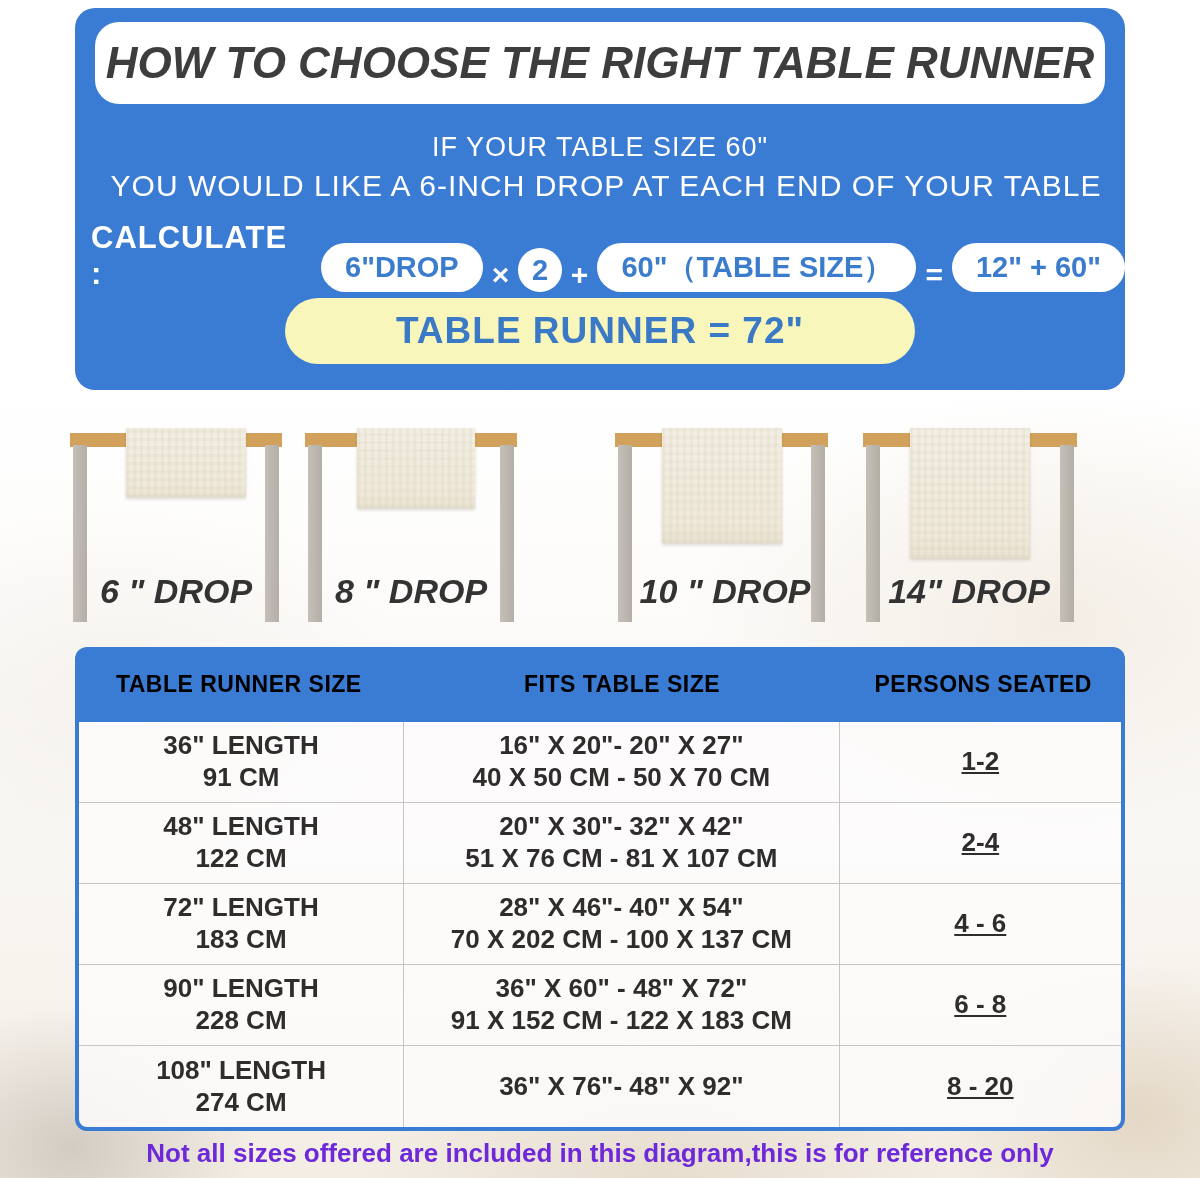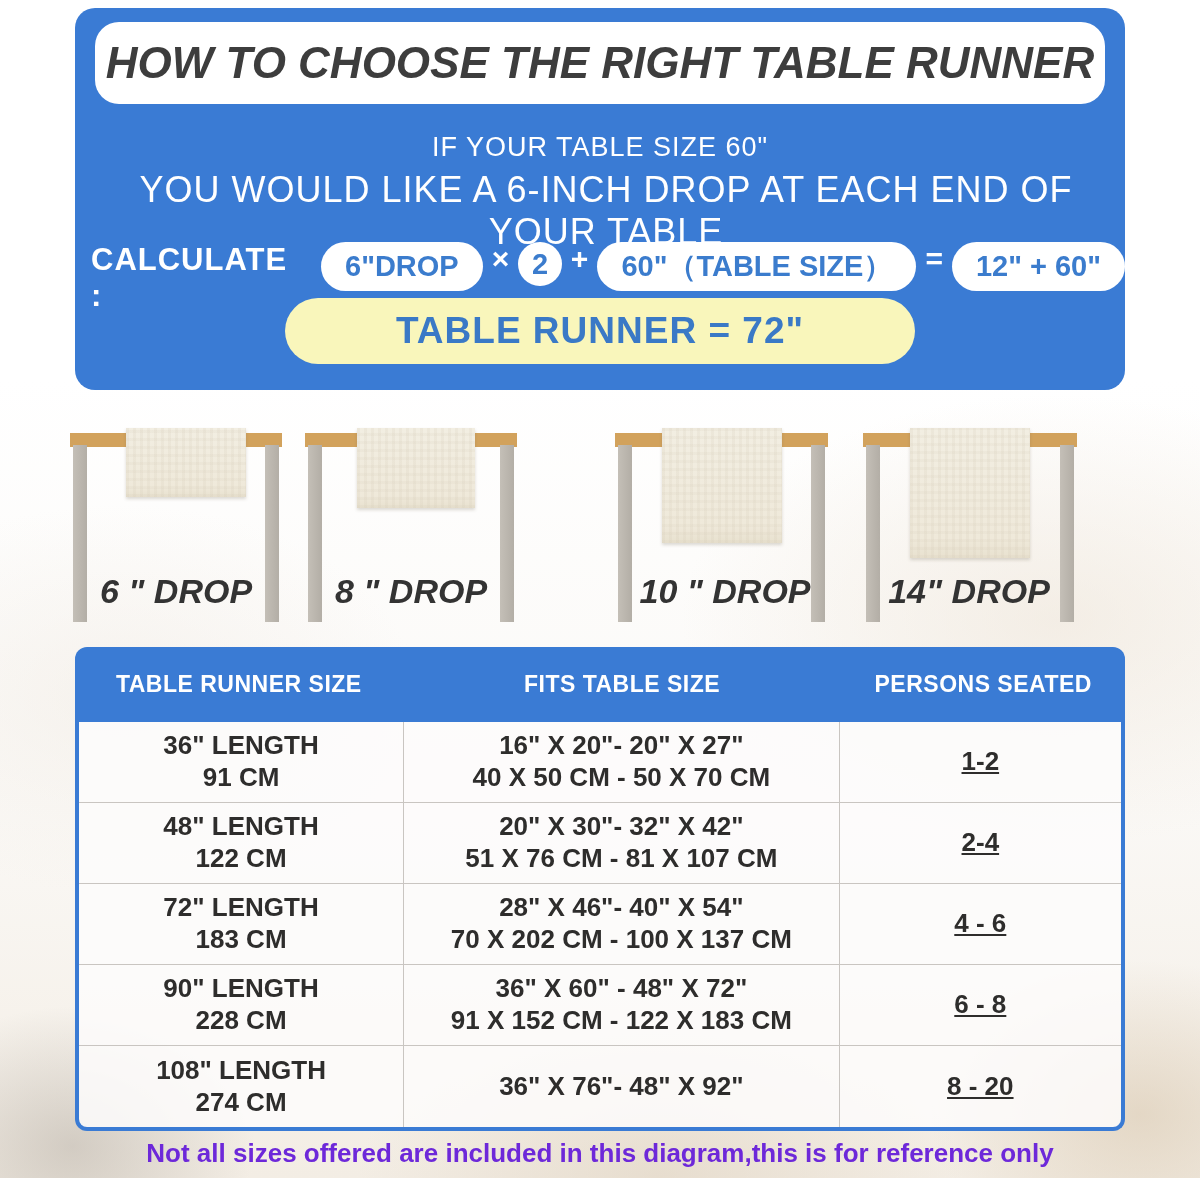--- a/index.html
+++ b/index.html
@@ -31,25 +31,25 @@
     position: absolute; left: 20px; top: 14px; width: 1010px; height: 82px;
     background: #ffffff; border-radius: 24px;
     display: flex; align-items: center; justify-content: center;
   }
   .title-box span {
     font-size: 44px; font-weight: bold; font-style: italic;
     color: #3d3d3d; letter-spacing: 0px; white-space: nowrap;
   }
   .subtitle { position: absolute; left: 0; width: 100%; text-align: center; color: #ffffff; }
   .subtitle.l1 { top: 124px; font-size: 27px; letter-spacing: 1px; }
-  .subtitle.l2 { top: 161px; font-size: 36px; letter-spacing: 1px; padding-left: 12px; }
+  .subtitle.l2 { top: 161px; font-size: 30px; letter-spacing: 1px; padding-left: 12px; }
 
   .calc-row {
     position: absolute; left: 0; top: 234px; width: 100%; height: 50px;
-    display: flex; align-items: flex-start; justify-content: center; gap: 9px; padding-left: 16px;
+    display: flex; align-items: flex-end; justify-content: center; gap: 9px; padding-left: 16px;
   }
   .calc-label { color: #ffffff; font-size: 31px; font-weight: bold; letter-spacing: 1px; margin-right: 6px; }
   .pill {
     background: #ffffff; color: #3b7ccd; font-weight: bold; font-size: 29px;
     height: 49px; border-radius: 25px; padding: 0 24px;
     display: flex; align-items: center; justify-content: center; white-space: nowrap;
   }
   .op { color: #ffffff; font-size: 30px; font-weight: bold; }
   .circle {
     background: #ffffff; color: #3b7ccd; font-weight: bold; font-size: 29px;
@@ -88,21 +88,21 @@
     white-space: nowrap; transform: translateX(-50%);
   }
 
   
   .chart { position: absolute; left: 75px; top: 647px; width: 1050px; }
   .chart-header {
     height: 75px; background: #3a7bd4; border-radius: 12px 12px 0 0;
     display: flex; align-items: center;
   }
   .chart-header .hcell {
-    color: #ffffff; font-size: 23px; font-weight: bold; letter-spacing: 0.5px;
+    color: #000000; font-size: 23px; font-weight: bold; letter-spacing: 0.5px;
     text-align: center;
   }
   .hcell.c1 { width: 31.2%; } .hcell.c2 { width: 41.8%; } .hcell.c3 { width: 27%; }
   .chart-body {
     border: 4px solid #3a7bd4; border-top: none; border-radius: 0 0 12px 12px;
     background: rgba(253,252,251,0.85);
   }
   .crow { display: flex; height: 81px; border-bottom: 1px solid #c9c5c1; }
   .crow:last-child { border-bottom: none; }
   .ccell {

